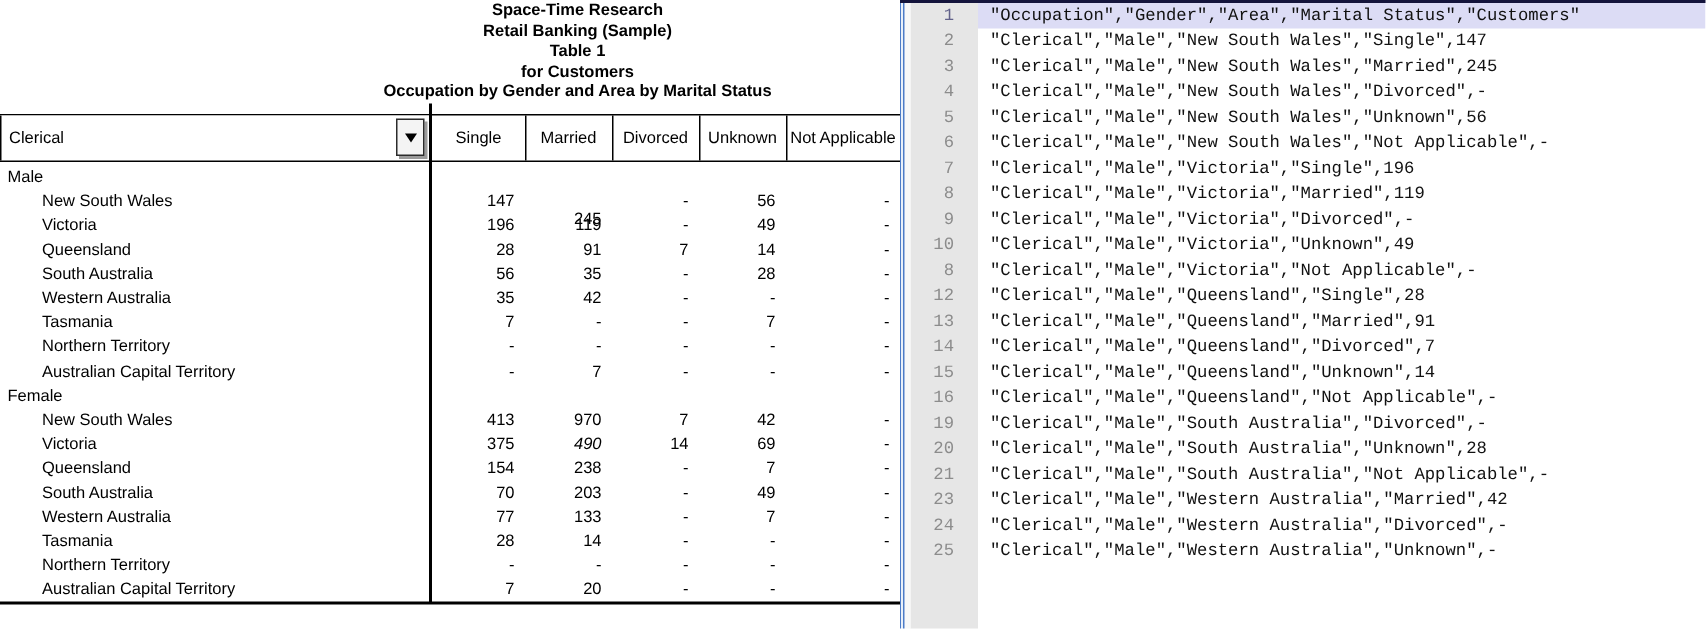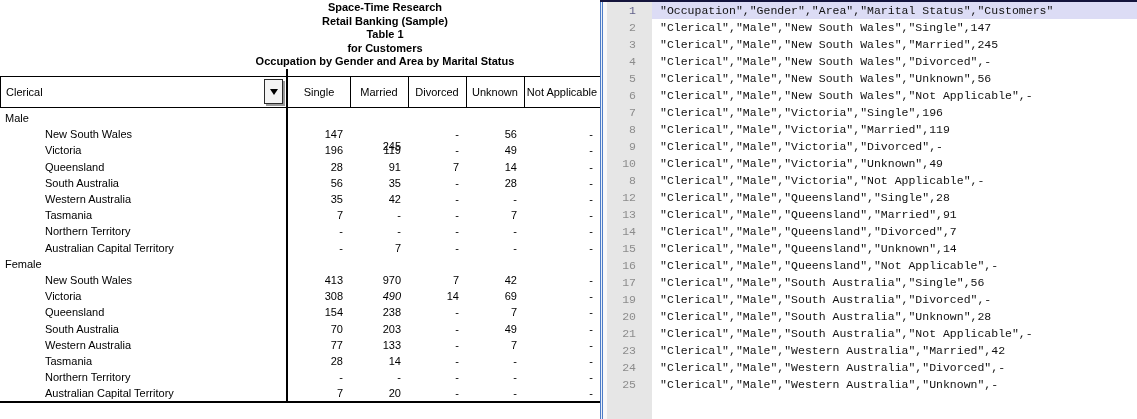--- a/index.html
+++ b/index.html
@@ -25,21 +25,21 @@
          display:flex;align-items:center;justify-content:center;cursor:pointer;}
   .arrow-down{width:0;height:0;border-left:4px solid transparent;border-right:4px solid transparent;
          border-top:6px solid #000;}
   .hdr-cell{position:absolute;top:77px;height:30px;display:flex;align-items:center;justify-content:center;
          text-align:center;font-size:11px;line-height:12.5px;padding:0 2px;box-sizing:border-box;}
   .hdr-sep{top:77px;height:30px;}
   #tbody{position:absolute;left:0;top:110px;width:600px;}
   .trow{display:flex;height:16.2px;align-items:center;font-size:11px;}
   .tlabel{width:288px;box-sizing:border-box;white-space:nowrap;overflow:hidden;}
   .tlabel.section{padding-left:5px;}
-  .tlabel.area{padding-left:45px;}
+  .tlabel.area{padding-left:28px;}
   .tcell{box-sizing:border-box;text-align:right;padding-right:7px;white-space:nowrap;}
   
   #right-panel{position:absolute;left:600px;top:0;width:537px;height:419px;background:#fff;z-index:2;
          font-family:"Liberation Mono","DejaVu Sans Mono",monospace;font-size:11.5px;}
   #rp-top-edge{position:absolute;left:0;top:0;width:537px;height:2px;
          background:var(--top-border,#14143c);z-index:5;}
   #rp-blue-edge{position:absolute;left:0;top:0;width:3px;height:419px;z-index:4;
          background:linear-gradient(to right,var(--panel-border-blue,#4d7cc7) 0 1px,#e9f0fa 1px 2px,var(--panel-border-blue,#4d7cc7) 2px 3px);}
   #rp-bookmark{position:absolute;left:3px;top:0;width:4px;height:419px;background:#f8f8f8;}
   #rp-gutter{position:absolute;left:7px;top:0;width:45px;height:419px;background:var(--gutter-bg,#e6e6e6);}
@@ -170,21 +170,21 @@
       <div class="trow">
         <div class="tlabel area">New South Wales</div>
         <div class="tcell" style="width: 62px;">413</div>
         <div class="tcell" style="width: 58px;">970</div>
         <div class="tcell" style="width: 58px;">7</div>
         <div class="tcell" style="width: 58px;">42</div>
         <div class="tcell" style="width: 76px;">-</div>
       </div>
       <div class="trow">
         <div class="tlabel area">Victoria</div>
-        <div class="tcell" style="width: 62px;">308</div>
+        <div class="tcell" style="width: 62px;">375</div>
         <div class="tcell" style="width: 58px; font-style: italic;">490</div>
         <div class="tcell" style="width: 58px;">14</div>
         <div class="tcell" style="width: 58px;">69</div>
         <div class="tcell" style="width: 76px;">-</div>
       </div>
       <div class="trow">
         <div class="tlabel area">Queensland</div>
         <div class="tcell" style="width: 62px;">154</div>
         <div class="tcell" style="width: 58px;">238</div>
         <div class="tcell" style="width: 58px;">-</div>
@@ -250,21 +250,20 @@
       <div class="cline"><span class="ln">7</span><span class="code">"Clerical","Male","Victoria","Single",196</span></div>
       <div class="cline"><span class="ln">8</span><span class="code">"Clerical","Male","Victoria","Married",119</span></div>
       <div class="cline"><span class="ln">9</span><span class="code">"Clerical","Male","Victoria","Divorced",-</span></div>
       <div class="cline"><span class="ln">10</span><span class="code">"Clerical","Male","Victoria","Unknown",49</span></div>
       <div class="cline"><span class="ln">8</span><span class="code">"Clerical","Male","Victoria","Not Applicable",-</span></div>
       <div class="cline"><span class="ln">12</span><span class="code">"Clerical","Male","Queensland","Single",28</span></div>
       <div class="cline"><span class="ln">13</span><span class="code">"Clerical","Male","Queensland","Married",91</span></div>
       <div class="cline"><span class="ln">14</span><span class="code">"Clerical","Male","Queensland","Divorced",7</span></div>
       <div class="cline"><span class="ln">15</span><span class="code">"Clerical","Male","Queensland","Unknown",14</span></div>
       <div class="cline"><span class="ln">16</span><span class="code">"Clerical","Male","Queensland","Not Applicable",-</span></div>
-      <div class="cline"><span class="ln">17</span><span class="code">"Clerical","Male","South Australia","Single",56</span></div>
       <div class="cline"><span class="ln">19</span><span class="code">"Clerical","Male","South Australia","Divorced",-</span></div>
       <div class="cline"><span class="ln">20</span><span class="code">"Clerical","Male","South Australia","Unknown",28</span></div>
       <div class="cline"><span class="ln">21</span><span class="code">"Clerical","Male","South Australia","Not Applicable",-</span></div>
       <div class="cline"><span class="ln">23</span><span class="code">"Clerical","Male","Western Australia","Married",42</span></div>
       <div class="cline"><span class="ln">24</span><span class="code">"Clerical","Male","Western Australia","Divorced",-</span></div>
       <div class="cline"><span class="ln">25</span><span class="code">"Clerical","Male","Western Australia","Unknown",-</span></div>
     </div>
 </div>
 
 </body></html>

